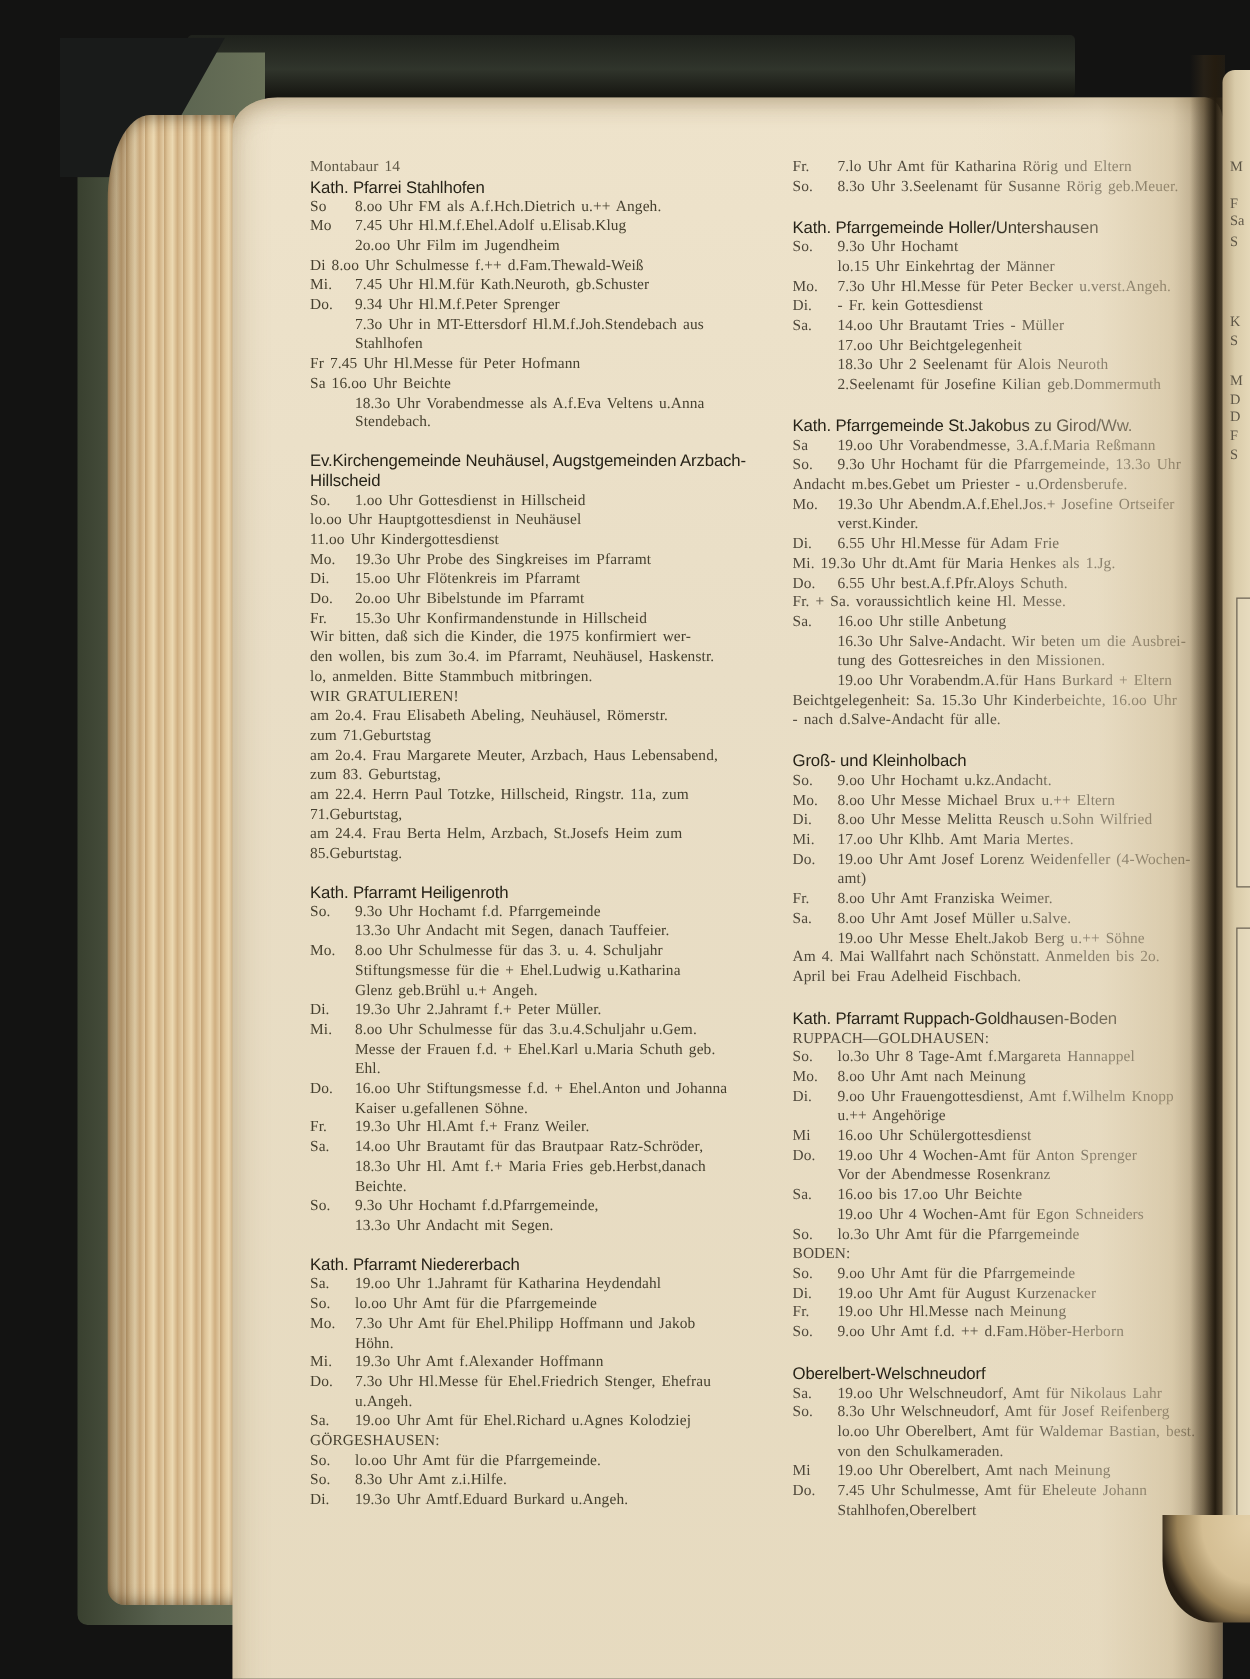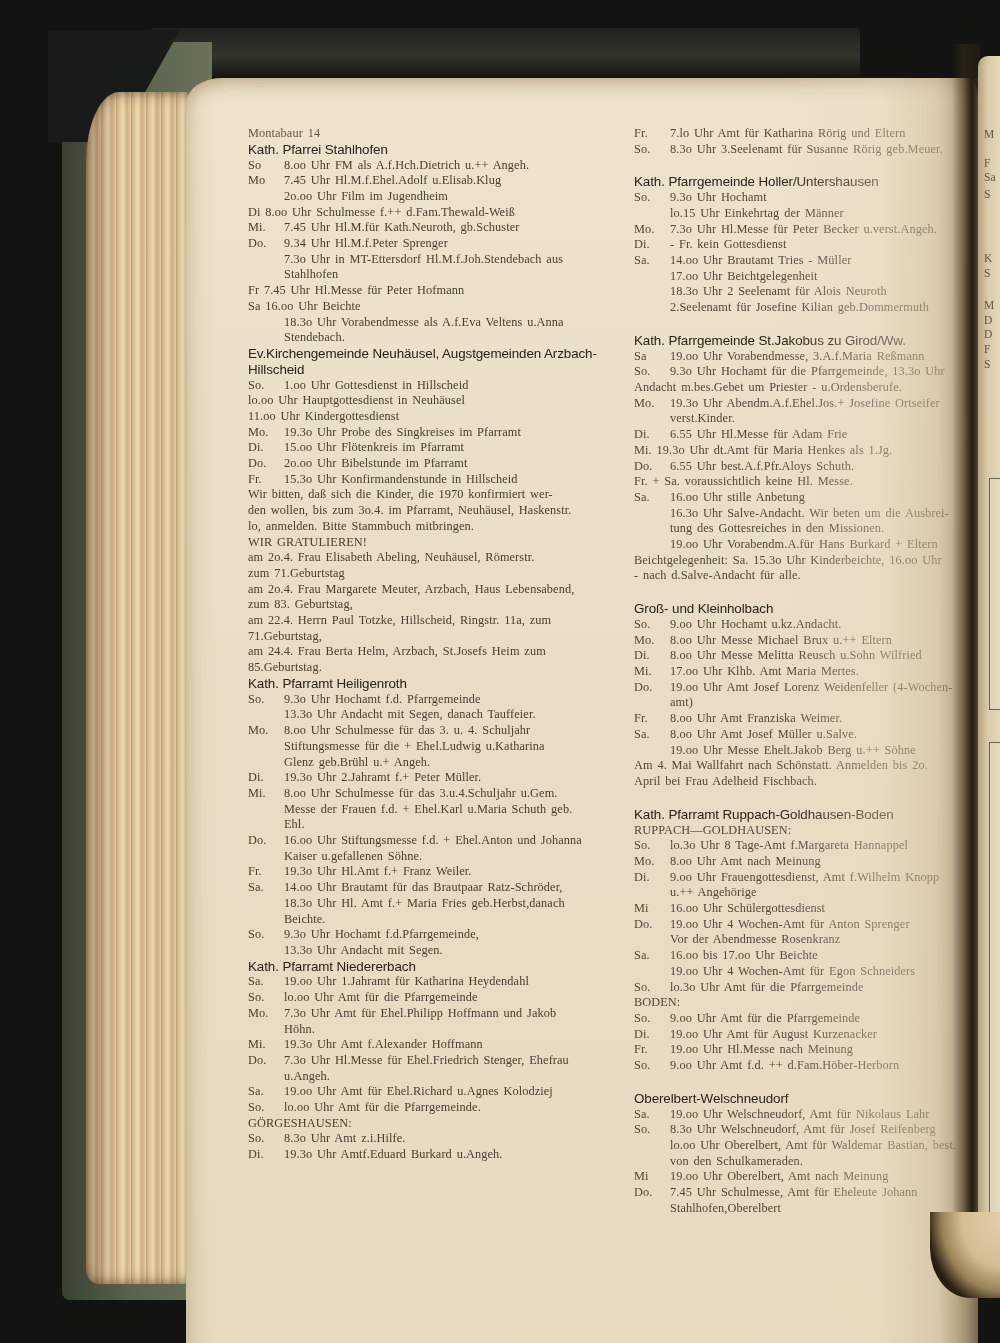--- a/index.html
+++ b/index.html
@@ -51,21 +51,21 @@
     border-radius:0 0 0 58%}
 
   
   .col-left{width:386px;flex:none;overflow:hidden}
   .col-right{width:330px;flex:none;overflow:hidden;color:#4e473a}
   .ln{white-space:nowrap;line-height:15.7px;font-size:12.3px;word-spacing:1.6px;letter-spacing:.1px}
   .ln .d{display:inline-block;width:36px}
   .ln.ind{padding-left:36px}
   .sec-title{font-family:"Liberation Sans",sans-serif;font-weight:400;font-size:13.4px;
     line-height:15.8px;color:#272318;letter-spacing:-.1px;white-space:nowrap}
-  .col-left .sec+.sec{}
+  .col-left .sec+.sec{margin-top:15px}
   .col-right .sec+.sec{margin-top:17px}
   .page-label{opacity:.85}
 </style>
 </head>
 <body>
 
 <div class="scene">
   <div class="cover-top"></div>
   <div class="cover"></div>
   <div class="cover-corner"></div>
@@ -94,21 +94,21 @@
           <div class="sec">
             <div class="sec-title">Ev.Kirchengemeinde Neuhäusel, Augstgemeinden Arzbach-</div>
             <div class="sec-title">Hillscheid</div>
             <div class="ln"><span class="d">So.</span><span class="t">1.oo Uhr Gottesdienst in Hillscheid</span></div>
             <div class="ln"><span class="t">lo.oo Uhr Hauptgottesdienst in Neuhäusel</span></div>
             <div class="ln"><span class="t">11.oo Uhr Kindergottesdienst</span></div>
             <div class="ln"><span class="d">Mo.</span><span class="t">19.3o Uhr Probe des Singkreises im Pfarramt</span></div>
             <div class="ln"><span class="d">Di.</span><span class="t">15.oo Uhr Flötenkreis im Pfarramt</span></div>
             <div class="ln"><span class="d">Do.</span><span class="t">2o.oo Uhr Bibelstunde im Pfarramt</span></div>
             <div class="ln"><span class="d">Fr.</span><span class="t">15.3o Uhr Konfirmandenstunde in Hillscheid</span></div>
-            <div class="ln"><span class="t">Wir bitten, daß sich die Kinder, die 1970 konfirmiert wer-</span></div>
+            <div class="ln"><span class="t">Wir bitten, daß sich die Kinder, die 1975 konfirmiert wer-</span></div>
             <div class="ln"><span class="t">den wollen, bis zum 3o.4. im Pfarramt, Neuhäusel, Haskenstr.</span></div>
             <div class="ln"><span class="t">lo, anmelden. Bitte Stammbuch mitbringen.</span></div>
             <div class="ln"><span class="t">WIR GRATULIEREN!</span></div>
             <div class="ln"><span class="t">am 2o.4. Frau Elisabeth Abeling, Neuhäusel, Römerstr.</span></div>
             <div class="ln"><span class="t">zum 71.Geburtstag</span></div>
             <div class="ln"><span class="t">am 2o.4. Frau Margarete Meuter, Arzbach, Haus Lebensabend,</span></div>
             <div class="ln"><span class="t">zum 83. Geburtstag,</span></div>
             <div class="ln"><span class="t">am 22.4. Herrn Paul Totzke, Hillscheid, Ringstr. 11a, zum</span></div>
             <div class="ln"><span class="t">71.Geburtstag,</span></div>
             <div class="ln"><span class="t">am 24.4. Frau Berta Helm, Arzbach, St.Josefs Heim zum</span></div>
@@ -137,22 +137,22 @@
           <div class="sec">
             <div class="sec-title">Kath. Pfarramt Niedererbach</div>
             <div class="ln"><span class="d">Sa.</span><span class="t">19.oo Uhr 1.Jahramt für Katharina Heydendahl</span></div>
             <div class="ln"><span class="d">So.</span><span class="t">lo.oo Uhr Amt für die Pfarrgemeinde</span></div>
             <div class="ln"><span class="d">Mo.</span><span class="t">7.3o Uhr Amt für Ehel.Philipp Hoffmann und Jakob</span></div>
             <div class="ln ind"><span class="t">Höhn.</span></div>
             <div class="ln"><span class="d">Mi.</span><span class="t">19.3o Uhr Amt f.Alexander Hoffmann</span></div>
             <div class="ln"><span class="d">Do.</span><span class="t">7.3o Uhr Hl.Messe für Ehel.Friedrich Stenger, Ehefrau</span></div>
             <div class="ln ind"><span class="t">u.Angeh.</span></div>
             <div class="ln"><span class="d">Sa.</span><span class="t">19.oo Uhr Amt für Ehel.Richard u.Agnes Kolodziej</span></div>
+            <div class="ln"><span class="t">GÖRGESHAUSEN:</span></div>
             <div class="ln"><span class="d">So.</span><span class="t">lo.oo Uhr Amt für die Pfarrgemeinde.</span></div>
-            <div class="ln"><span class="t">GÖRGESHAUSEN:</span></div>
             <div class="ln"><span class="d">So.</span><span class="t">8.3o Uhr Amt z.i.Hilfe.</span></div>
             <div class="ln"><span class="d">Di.</span><span class="t">19.3o Uhr Amtf.Eduard Burkard u.Angeh.</span></div>
           </div>
         </div>
       <div class="col-right">
           <div class="sec">
             <div class="ln"><span class="d">Fr.</span><span class="t">7.lo Uhr Amt für Katharina Rörig und Eltern</span></div>
             <div class="ln"><span class="d">So.</span><span class="t">8.3o Uhr 3.Seelenamt für Susanne Rörig geb.Meuer.</span></div>
           </div>
           <div class="sec">

